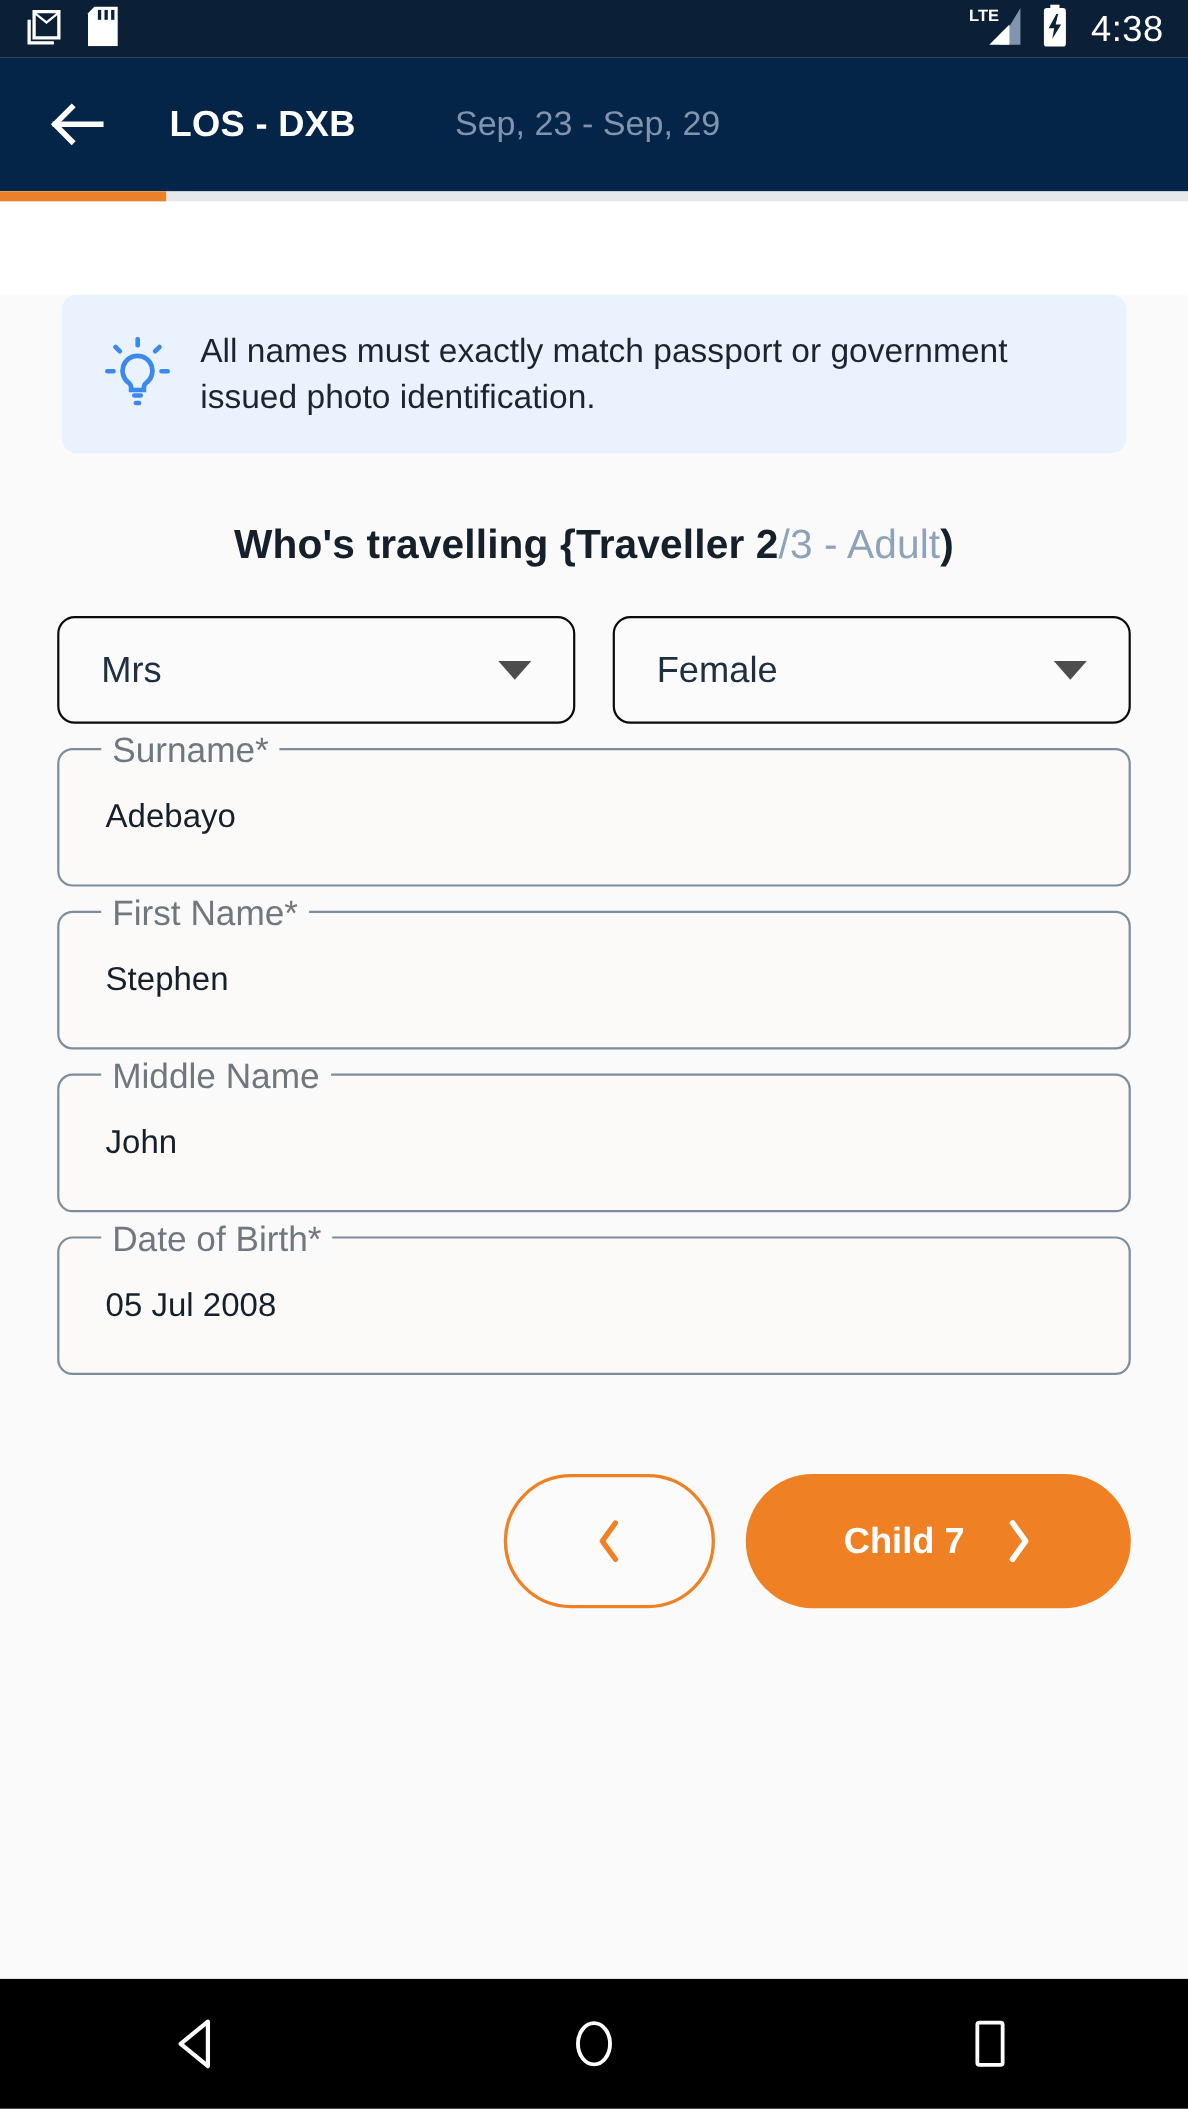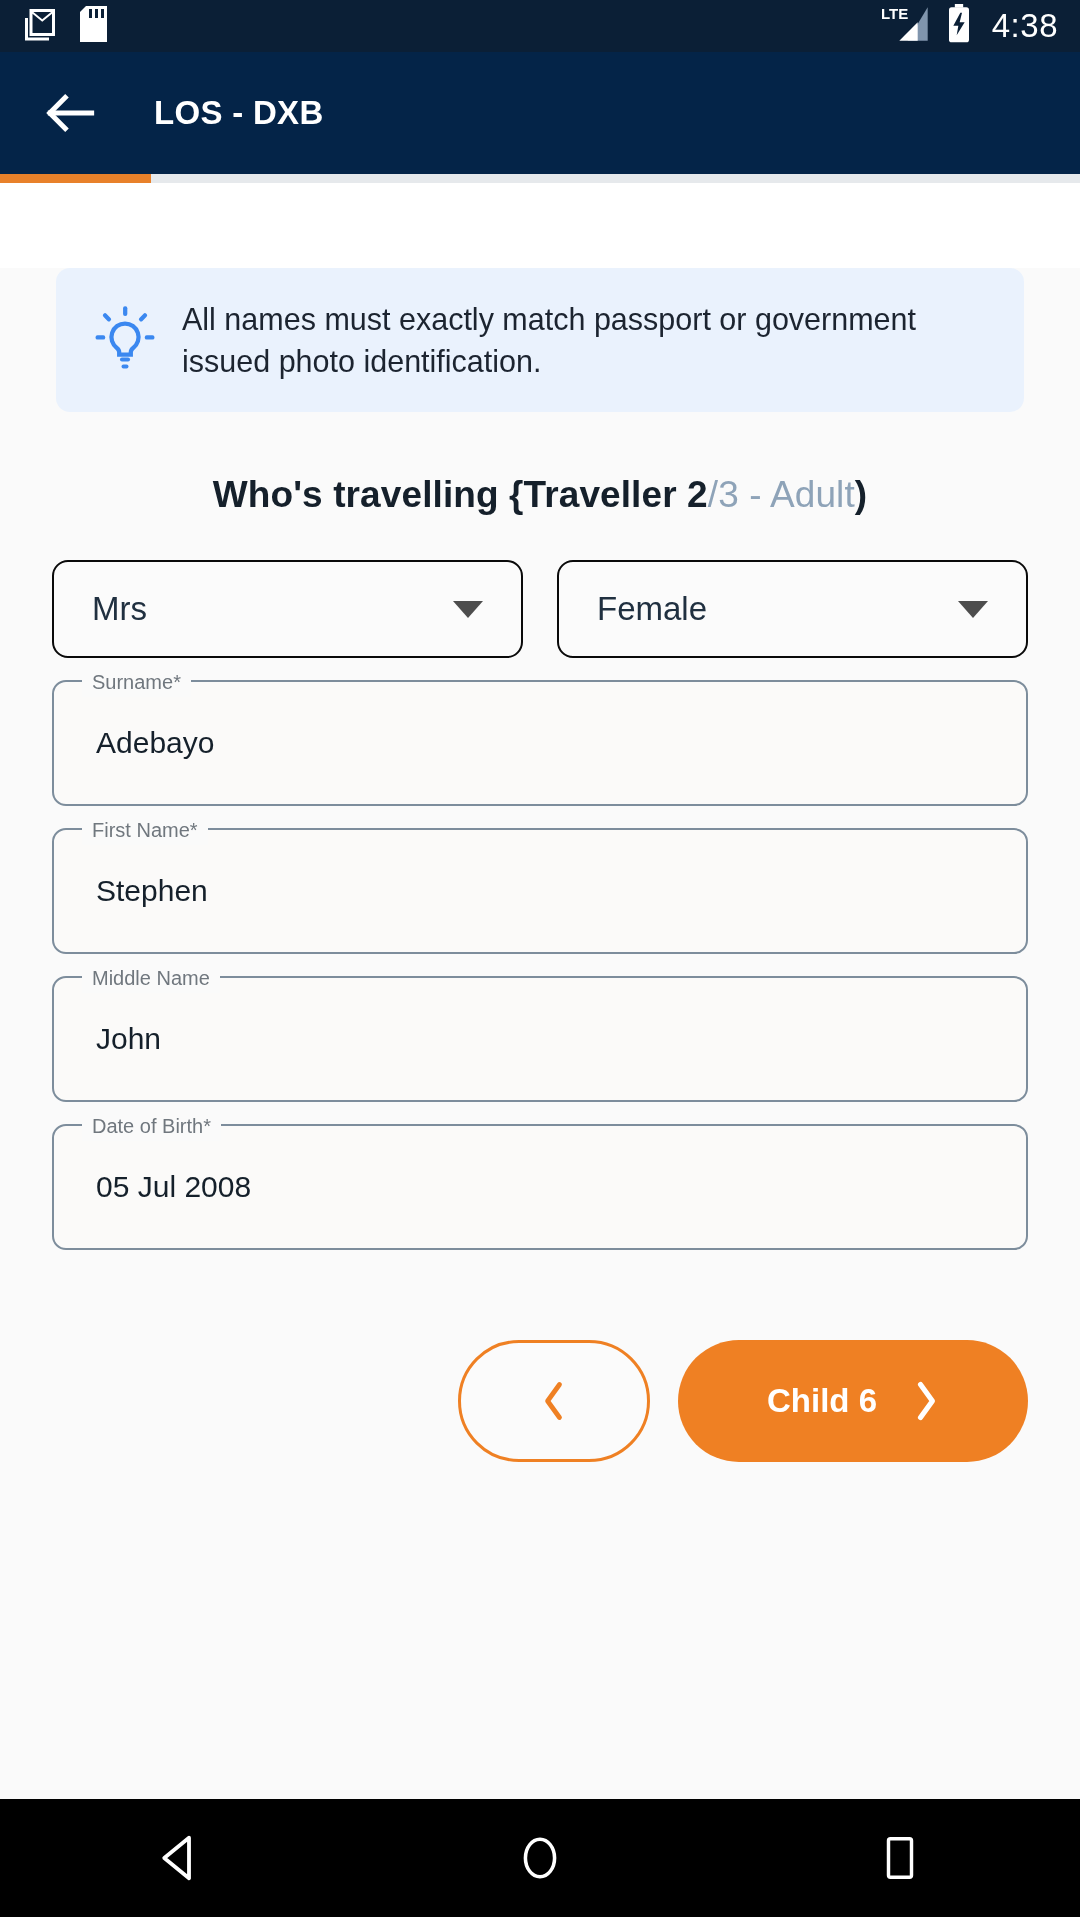--- a/index.html
+++ b/index.html
@@ -137,24 +137,24 @@
     height:126px;
     border:2.5px solid #7d8d9c;
     border-radius:14px;
     background:#fbfaf9;
     display:flex;
     align-items:center;
     padding:0 42px;
   }
   .field .legend{
     position:absolute;
-    top:-15px; left:28px;
+    top:-15px; left:38px;
     background:#fafafa;
     padding:0 10px;
-    font-size:20px;
+    font-size:32px;
     color:#70777e;
     line-height:30px;
   }
   .field .value{
     font-size:30px;
     color:#15202b;
   }
 
   
   .actions{
@@ -238,20 +238,21 @@
 </div>
 
 <div class="app-bar">
   <div class="back-arrow">
     <svg width="54" height="40" viewBox="0 0 28 20">
       <path d="M2 10h24" stroke="#fff" stroke-width="2.6" fill="none"></path>
       <path d="M11 2L3 10l8 8" stroke="#fff" stroke-width="2.6" fill="none" stroke-linecap="square"></path>
     </svg>
   </div>
   <div class="route-title">LOS - DXB</div>
+  <div class="date-range">Sep, 23 - Sep, 29</div>
 </div>
 
 <div class="progress-track">
   <div class="progress-fill" id="progress-fill" style="width: 14%;"></div>
 </div>
 
 <div class="content">
 
   <div class="info-banner">
     <div class="bulb-wrap">
@@ -307,21 +308,21 @@
     </div>
   </div>
 
   <div class="actions">
     <div class="btn-prev">
       <svg width="26" height="44" viewBox="0 0 14 24">
         <path d="M10 3L3.5 12 10 21" stroke="#ef8023" stroke-width="2.6" fill="none" stroke-linecap="round" stroke-linejoin="round"></path>
       </svg>
     </div>
     <div class="btn-next">
-      <span class="label">Child 6</span>
+      <span class="label">Child 7</span>
       <svg width="26" height="44" viewBox="0 0 14 24">
         <path d="M4 3l6.5 9L4 21" stroke="#ffffff" stroke-width="2.8" fill="none" stroke-linecap="round" stroke-linejoin="round"></path>
       </svg>
     </div>
   </div>
 
   <div class="nav-bar">
     <div class="nav-btn">
       <svg width="54" height="54" viewBox="0 0 24 24">
         <path d="M16 3L5 12l11 9V3z" fill="none" stroke="#ffffff" stroke-width="1.7" stroke-linejoin="round"></path>

